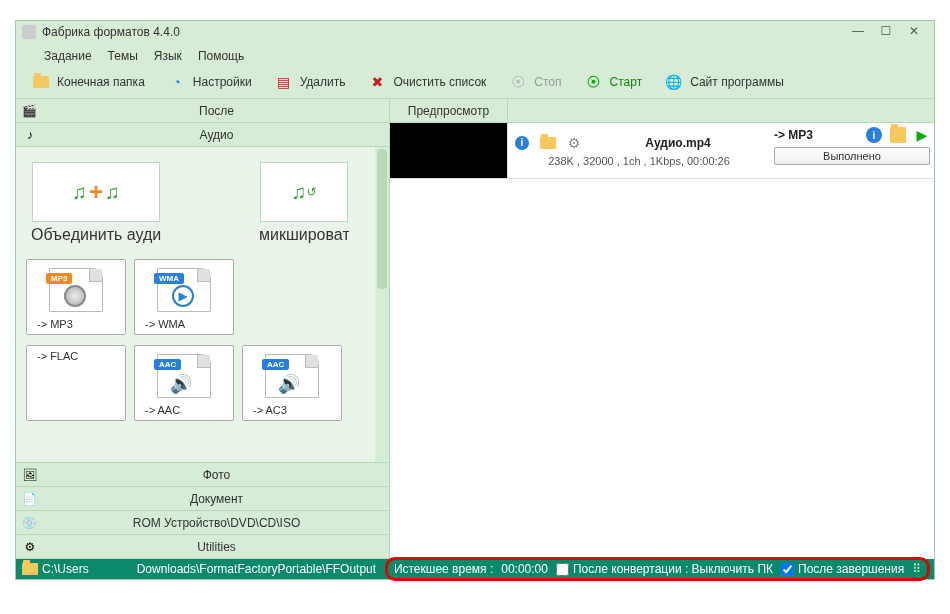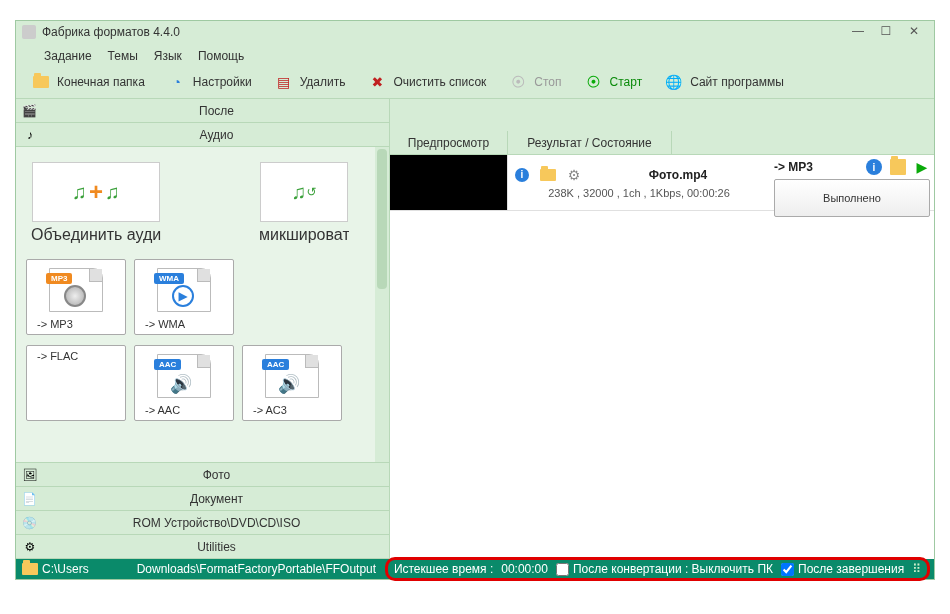--- a/index.html
+++ b/index.html
@@ -42,40 +42,40 @@
 .aud-item.wide .aimg { width: 128px; }
 
 .format-row { display: flex; gap: 8px; padding: 8px 10px 2px; }
 .fmt-item { width: 100px; border: 1px solid #aaa; background: #fff; border-radius: 2px; padding: 4px; cursor: pointer; }
 .fmt-item .fimg { width: 54px; height: 44px; margin: 4px auto 6px; position: relative; background: #fff; border: 1px solid #bbb; border-top-right-radius: 10px; padding-left: 20px; }
 .fmt-item .fimg::before { content:""; position:absolute; top:0; right:0; width:12px; height:12px; background:#e0e0e0; border-left:1px solid #bbb; border-bottom:1px solid #bbb; }
 .fmt-item .badge { position: absolute; top: 4px; left: -4px; padding: 1px 5px; font-size: 8px; font-weight: bold; color: #fff; border-radius: 2px; }
 .fmt-item .flbl { font-size: 11px; color: #333; padding-left: 6px; }
 
 
-.rightpane { flex: 1; display: flex; flex-direction: column; background: #fff; margin-top: 32px; }
+.rightpane { flex: 1; display: flex; flex-direction: column; background: #fff; }
 .colhead { display: flex; height: 24px; background: #d6ecd6; border-bottom: 1px solid #b8d8b8; }
 .colhead div { border-right: 1px solid #b8d8b8; display: flex; align-items: center; justify-content: center; color: #333; }
 .col-preview { width: 118px; }
 .col-source { flex: 1; }
 .col-result { width: 164px; }
 
 .filerow { display: flex; height: 56px; border-bottom: 1px solid #e0e0e0; align-items: stretch; }
 .filerow .thumb { width: 118px; background: #000; border-right: 1px solid #e0e0e0; }
 .filerow .src { flex: 1; display: flex; flex-direction: column; justify-content: center; gap: 4px; padding: 4px 6px; }
 .filerow .src-top { display: flex; align-items: center; gap: 10px; }
 .filerow .src-top .sic { width: 16px; height: 16px; display: inline-flex; align-items: center; justify-content: center; }
 .filerow .fname { font-weight: bold; color: #222; flex: 1; text-align: center; }
 .filerow .finfo { color: #555; text-align: center; font-size: 11px; }
 .filerow .res { width: 164px; display: flex; flex-direction: column; align-items: stretch; padding: 4px; gap: 4px; }
 .filerow .res-top { display: flex; align-items: center; gap: 8px; justify-content: space-between; }
 .filerow .res-top .fmt { font-weight: bold; color: #222; }
 .filerow .res-top .rics { display: flex; gap: 8px; }
 .filerow .res-top .rics span { width: 16px; height: 16px; display: inline-flex; align-items: center; justify-content: center; cursor: pointer; }
-.filerow .donebtn { border: 1px solid #aaa; background: linear-gradient(#fff,#eee); text-align: center; padding: 12px; border-radius: 2px; font-size: 11px; color: #333; cursor: pointer; }
+.filerow .donebtn { border: 1px solid #aaa; background: linear-gradient(#fff,#eee); text-align: center; padding: 2px; border-radius: 2px; font-size: 11px; color: #333; cursor: pointer; }
 
 
 .statusbar { height: 20px; background: #0a8a6a; display: flex; align-items: center; padding: 0 6px; color: #fff; font-size: 11px; position: relative; }
 .statusbar .path { display: flex; align-items: center; gap: 4px; flex: 1; }
 .statusbar .red-outline { position: absolute; right: 4px; top: -2px; bottom: -2px; border: 3px solid #e00000; border-radius: 10px; padding: 0 6px; display: flex; align-items: center; gap: 8px; background: #0a8a6a; color: #fff; }
 .statusbar .red-outline label { display: flex; align-items: center; gap: 4px; white-space: nowrap; }
 .statusbar .red-outline input { margin: 0; }
 
 
 .svgfold { width:16px; height:12px; background:#f7c85b; border-radius:1px; position:relative; display:inline-block; }
@@ -229,35 +229,34 @@
       <div class="catbar">
         <span class="ci">⚙</span>
         <span class="cl">Utilities</span>
       </div>
 
     </div>
 
     <div class="rightpane">
       <div class="colhead">
         <div class="col-preview">Предпросмотр</div>
-        <div class="col-result">Результат / Состояние</div>
       </div>
 
       <div class="filerow">
         <div class="thumb"></div>
         <div class="src">
           <div class="src-top">
             <span class="sic">
                 <span class="svginfo">i</span>
               </span>
             <span class="sic">
                 <span class="svgfold"></span>
               </span>
             <span class="sic svggear">⚙</span>
-            <span class="fname">Фото.mp4</span>
+            <span class="fname">Аудио.mp4</span>
           </div>
           <div class="finfo">238K , 32000 , 1ch , 1Kbps, 00:00:26</div>
         </div>
         <div class="res">
           <div class="res-top">
             <span class="fmt">-&gt; MP3</span>
             <span class="rics">
               <span>
                   <span class="svginfo">i</span>
                 </span>

